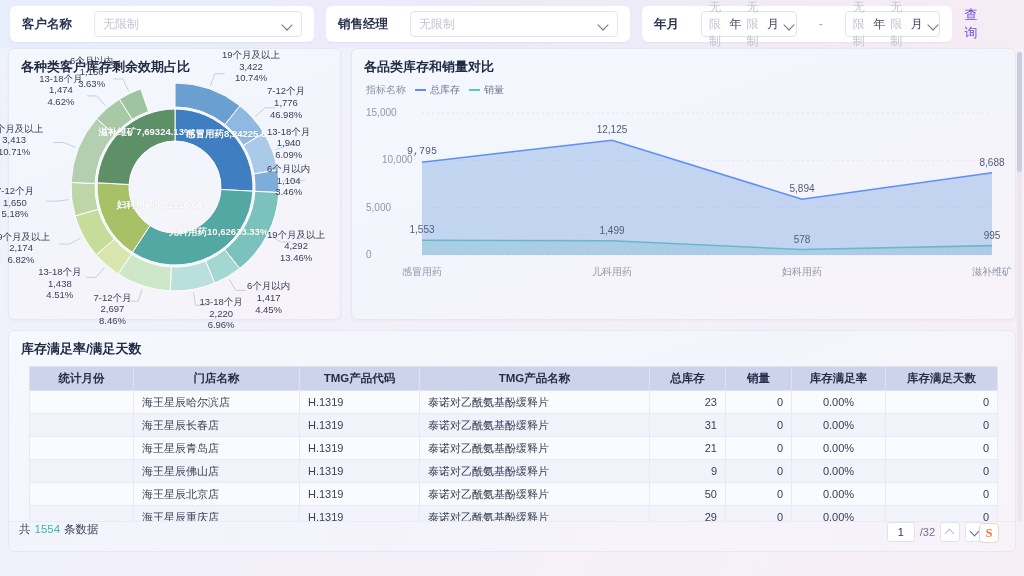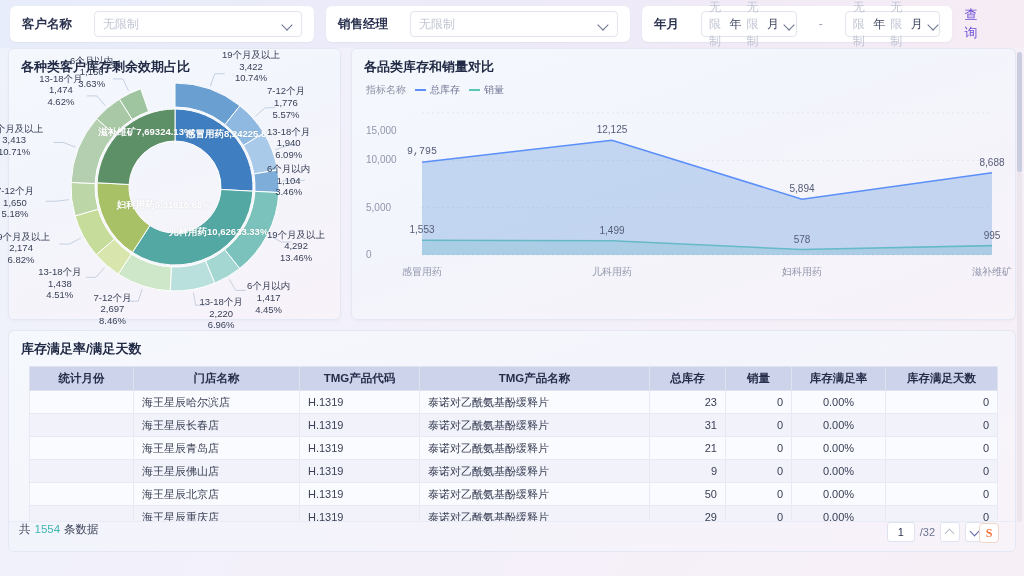--- a/index.html
+++ b/index.html
@@ -223,21 +223,21 @@
           <div class="inlabel" style="left: 76.7076px; top: 136.049px; width: 68px; padding-left: 31px;"><b>妇科用药</b><b>5,316</b><b>16.68%</b></div>
           <div class="inlabel" style="left: 89.3691px; top: 62.9822px; width: 68px;"><b>滋补维矿</b><b>7,693</b><b>24.13%</b></div>
           <div class="dlabel" style="left: 212.987px; top: -13.7895px;">
             <b>19个月及以上</b>
             <b>3,422</b>
             <b>10.74%</b>
           </div>
           <div class="dlabel" style="left: 258px; top: 22.4772px;">
             <b>7-12个月</b>
             <b>1,776</b>
-            <b>5.57%</b>
+            <b>46.98%</b>
           </div>
           <div class="dlabel" style="left: 258px; top: 62.5037px;">
             <b>13-18个月</b>
             <b>1,940</b>
             <b>6.09%</b>
           </div>
           <div class="dlabel" style="left: 258px; top: 99.9582px;">
             <b>6个月以内</b>
             <b>1,104</b>
             <b>3.46%</b>
@@ -320,22 +320,22 @@
         <g id="line-series">
             <polygon points="70,150 70,135.29826666666668 260,135.80946666666668 450,144.52826666666667 640,140.58066666666667 640,150" fill="rgba(110,205,190,.30)"></polygon>
             <polyline points="70,135.29826666666668 260,135.80946666666668 450,144.52826666666667 640,140.58066666666667" fill="none" stroke="#5ac8b6" stroke-width="1.6"></polyline>
             <polygon points="70,150 70,57.274 260,35.21666666666667 450,94.20346666666666 640,67.75359999999999 640,150" fill="rgba(120,165,225,.40)"></polygon>
             <polyline points="70,57.274 260,35.21666666666667 450,94.20346666666666 640,67.75359999999999" fill="none" stroke="#5b8ff9" stroke-width="1.6"></polyline>
           </g>
       </svg>
       <div id="line-annotations">
           <div class="axis-y" style="left: 14px; top: 144px;">0</div>
           <div class="axis-y" style="left: 14px; top: 96.6667px;">5,000</div>
-          <div class="axis-y" style="left: 14px; top: 49.3333px;">10,000</div>
-          <div class="axis-y" style="left: 14px; top: 2px; margin-top: 18px;">15,000</div>
+          <div class="axis-y" style="left: 30px; top: 49.3333px;">10,000</div>
+          <div class="axis-y" style="left: 14px; top: 2px;">15,000</div>
           <div class="axis-x" style="left: 25px; top: 160px; width: 90px;">感冒用药</div>
           <div class="axis-x" style="left: 215px; top: 160px; width: 90px;">儿科用药</div>
           <div class="axis-x" style="left: 405px; top: 160px; width: 90px;">妇科用药</div>
           <div class="axis-x" style="left: 595px; top: 160px; width: 90px;">滋补维矿</div>
           <div class="dpt" style="left: 36px; width: 68px; top: 41.274px; font-family: Liberation Mono, monospace;">9,795</div>
           <div class="dpt" style="left: 226px; width: 68px; top: 19px;">12,125</div>
           <div class="dpt" style="left: 416px; width: 68px; top: 78.2035px;">5,894</div>
           <div class="dpt" style="left: 606px; width: 68px; top: 51.7536px;">8,688</div>
           <div class="dpt" style="left: 36px; width: 68px; top: 119.298px;">1,553</div>
           <div class="dpt" style="left: 226px; width: 68px; top: 119.809px;">1,499</div>

